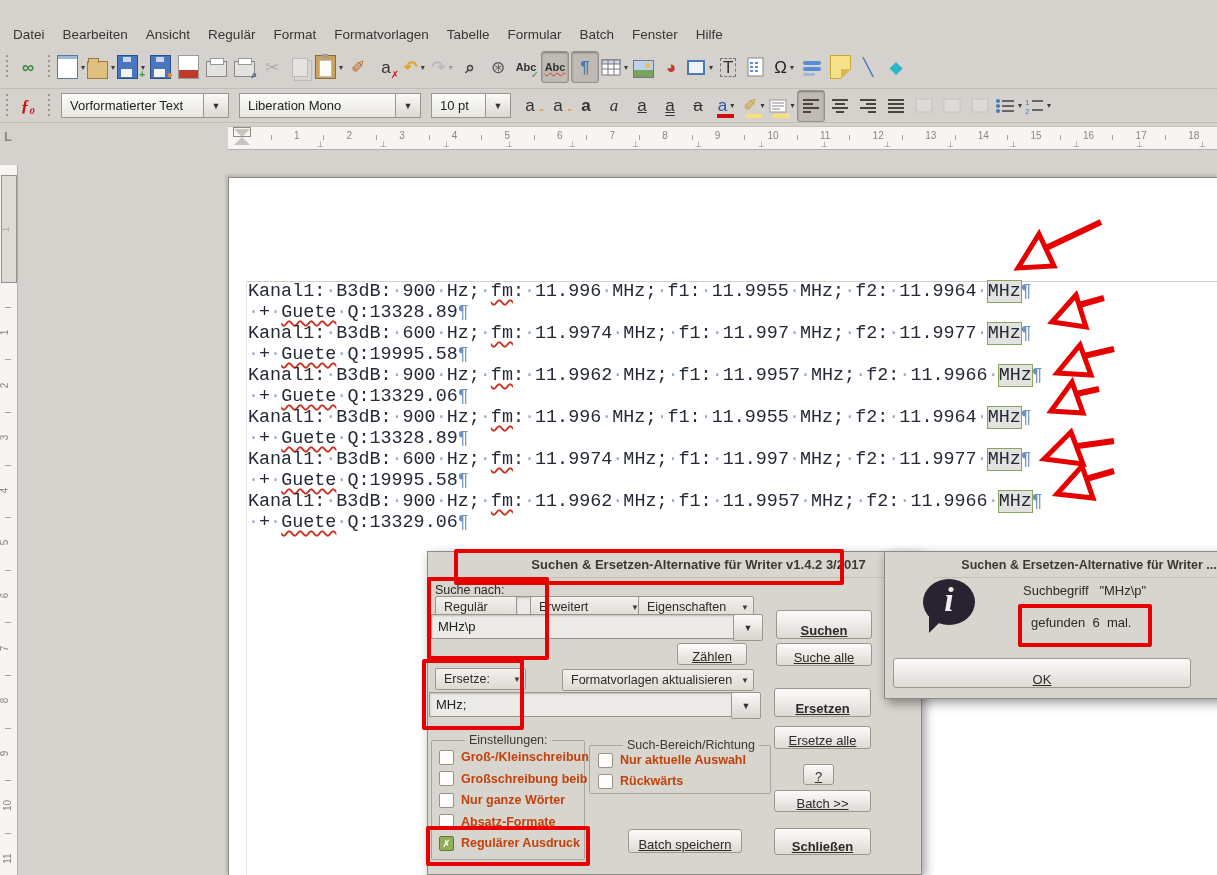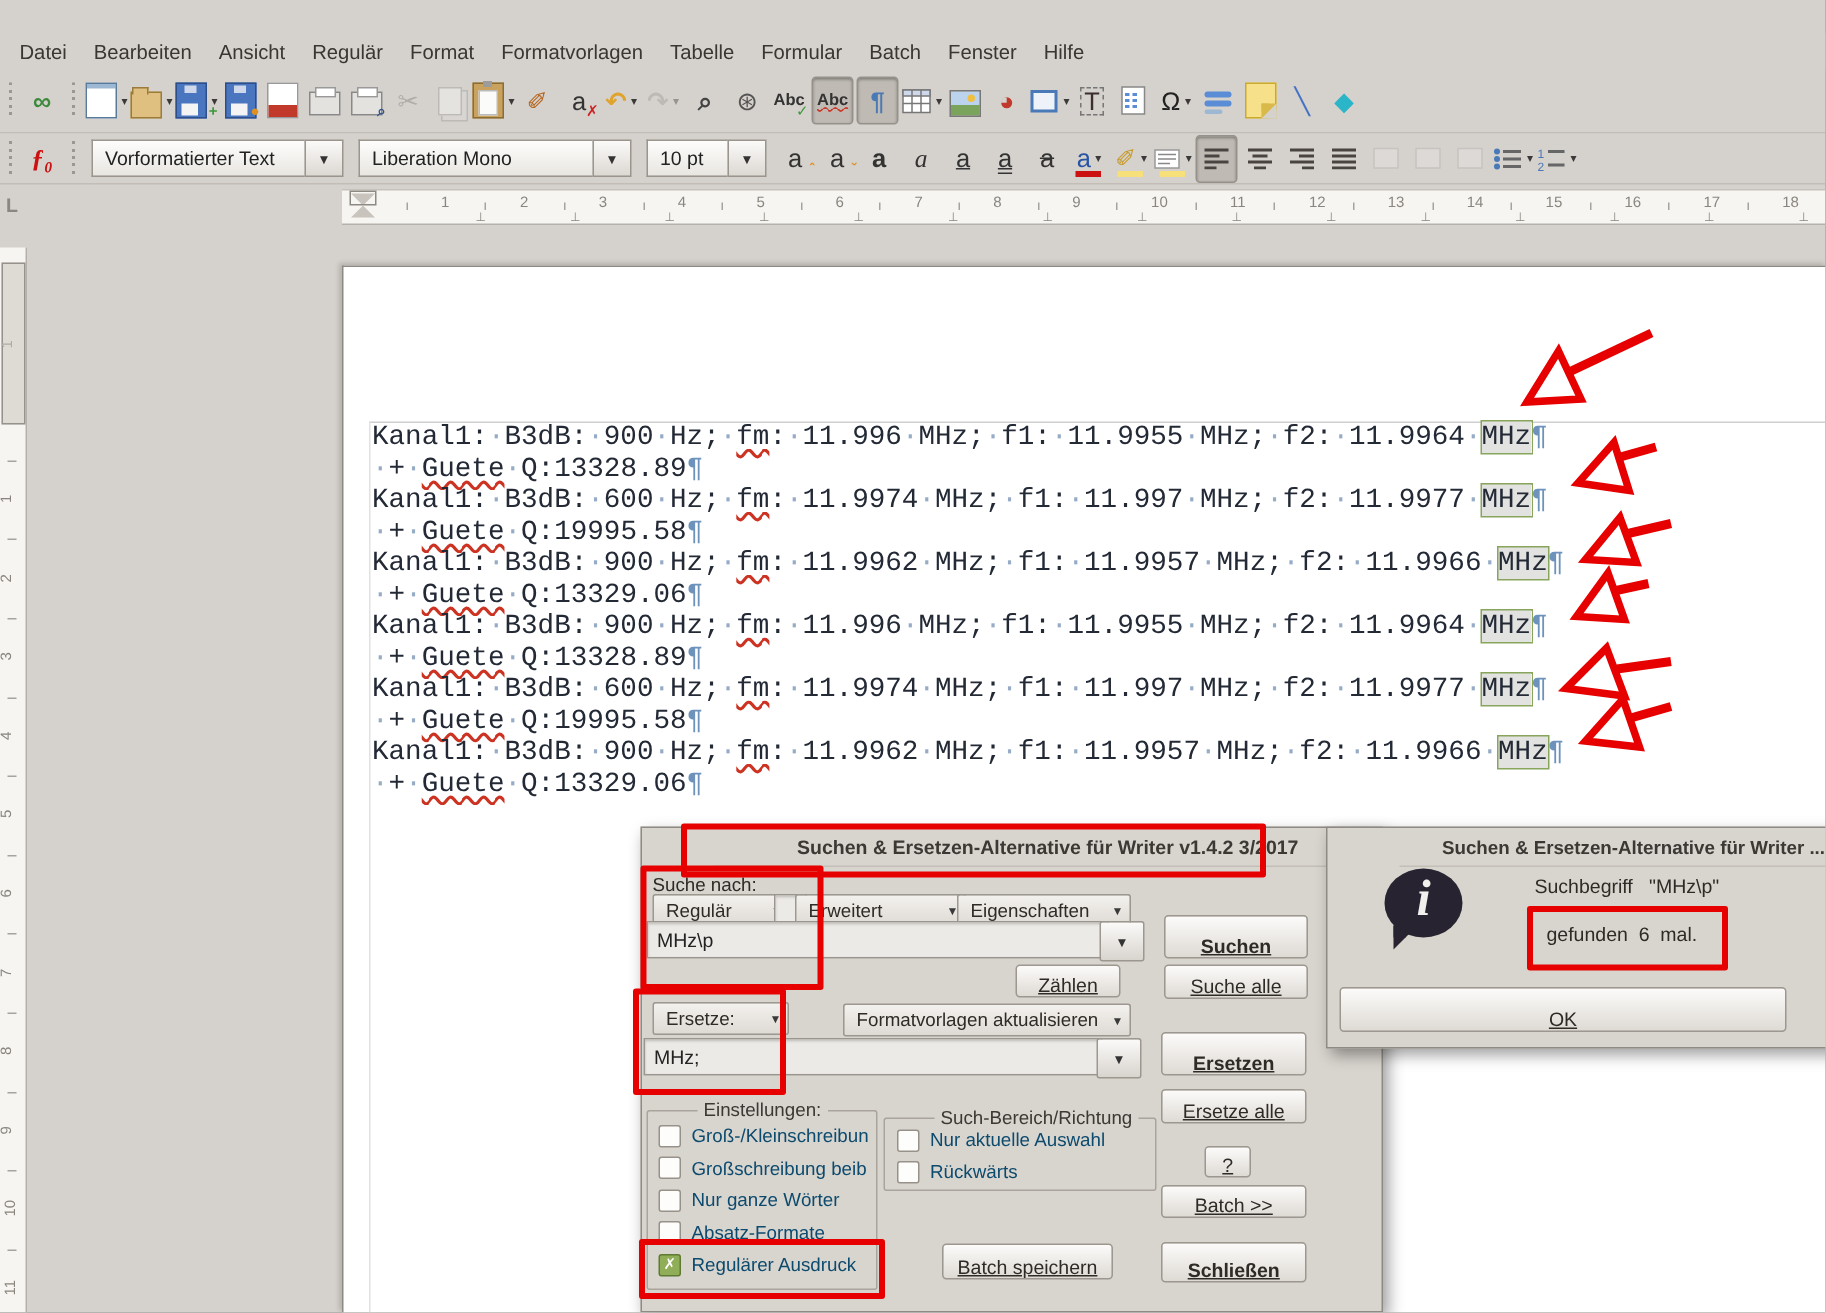--- a/index.html
+++ b/index.html
@@ -96,21 +96,21 @@
   .btn.default{font-weight:bold;}
   .dd-btn{position:absolute;display:flex;align-items:center;justify-content:space-between;background:linear-gradient(#f3f1ee,#dedad4);border:1px solid #9c978f;border-radius:2px;font-size:12.5px;color:#2e2a26;padding:0 4px 0 8px;}
   .dd-btn .dd{margin-left:4px;}
   .tfield{position:absolute;background:#eceae6;border:1px solid #9a958e;box-shadow:inset 0 1px 2px rgba(0,0,0,.2);display:flex;align-items:center;padding:0 6px;font-size:13px;color:#222;}
   .tfield-arrow{position:absolute;display:flex;align-items:center;justify-content:center;background:linear-gradient(#fbfaf9,#d8d4ce);border:1px solid #9c978f;border-radius:2px;font-size:9px;color:#333;}
   .group-frame{position:absolute;border:1px solid #a9a49c;border-radius:2px;}
   .group-label{position:absolute;top:-8px;left:6px;background:#d8d4ce;padding:0 4px;font-size:12.5px;color:#3c3834;margin-left:27px;}
   .cb-row{position:absolute;display:flex;align-items:center;height:16px;}
   .cb-box{width:13px;height:13px;background:#fdfdfc;border:1px solid #979289;border-radius:2px;margin-right:7px;display:flex;align-items:center;justify-content:center;font-size:10px;font-weight:bold;color:#fff;flex:none;}
   .cb-box.checked{background:#90ad57;border-color:#5f7a33;}
-  .cb-label{font-size:12.5px;color:#0c4a6e;white-space:nowrap;}
+  .cb-label{font-size:12.5px;color:#c2410c;white-space:nowrap;font-weight:bold;}
   #icu-label{position:absolute;right:8px;top:28px;font-size:12px;font-weight:bold;color:#f4f2ee;}
   #search-label{position:absolute;left:7px;top:31px;font-size:12.5px;color:#2e2a26;}
 
   
   #info-icon{position:absolute;left:38px;top:27px;width:52px;height:46px;background:#282331;border-radius:50% 50% 50% 50%;}
   #info-icon::after{content:"";position:absolute;left:6px;bottom:-8px;border:8px solid transparent;border-top-color:#282331;border-left-color:#282331;width:0;height:0;}
   #info-icon .i{position:absolute;left:0;top:2px;width:100%;text-align:center;font-family:"Liberation Serif",serif;font-style:italic;font-weight:bold;font-size:34px;color:#f2f0ec;}
   .info-text{position:absolute;font-size:13px;color:#2e2a26;white-space:pre;}
 </style>
 </head>

